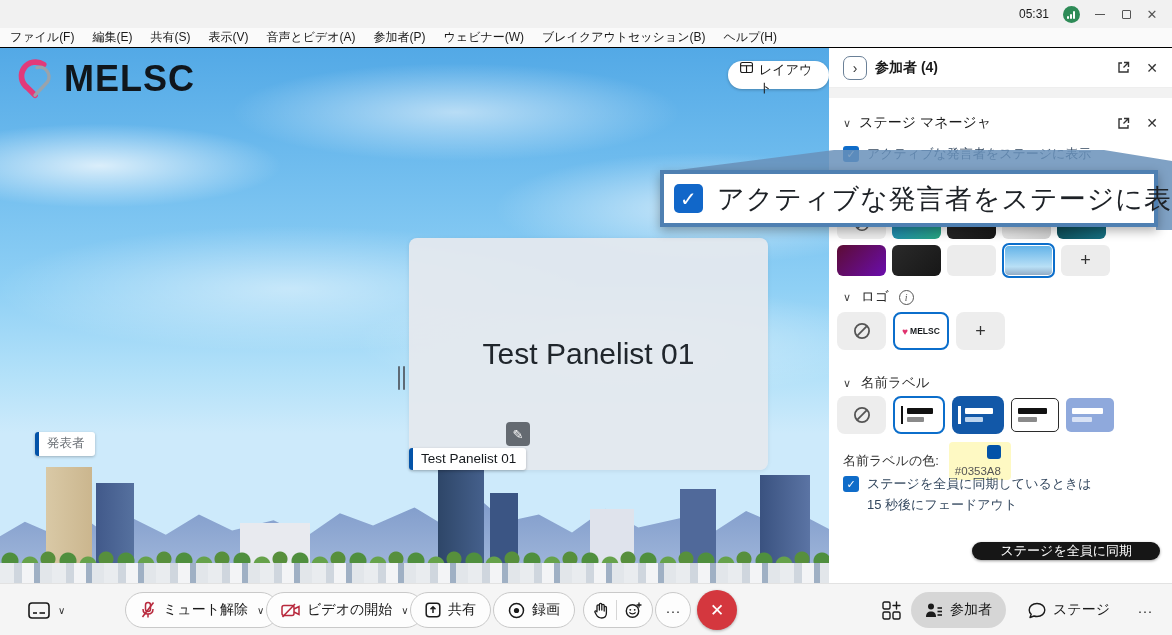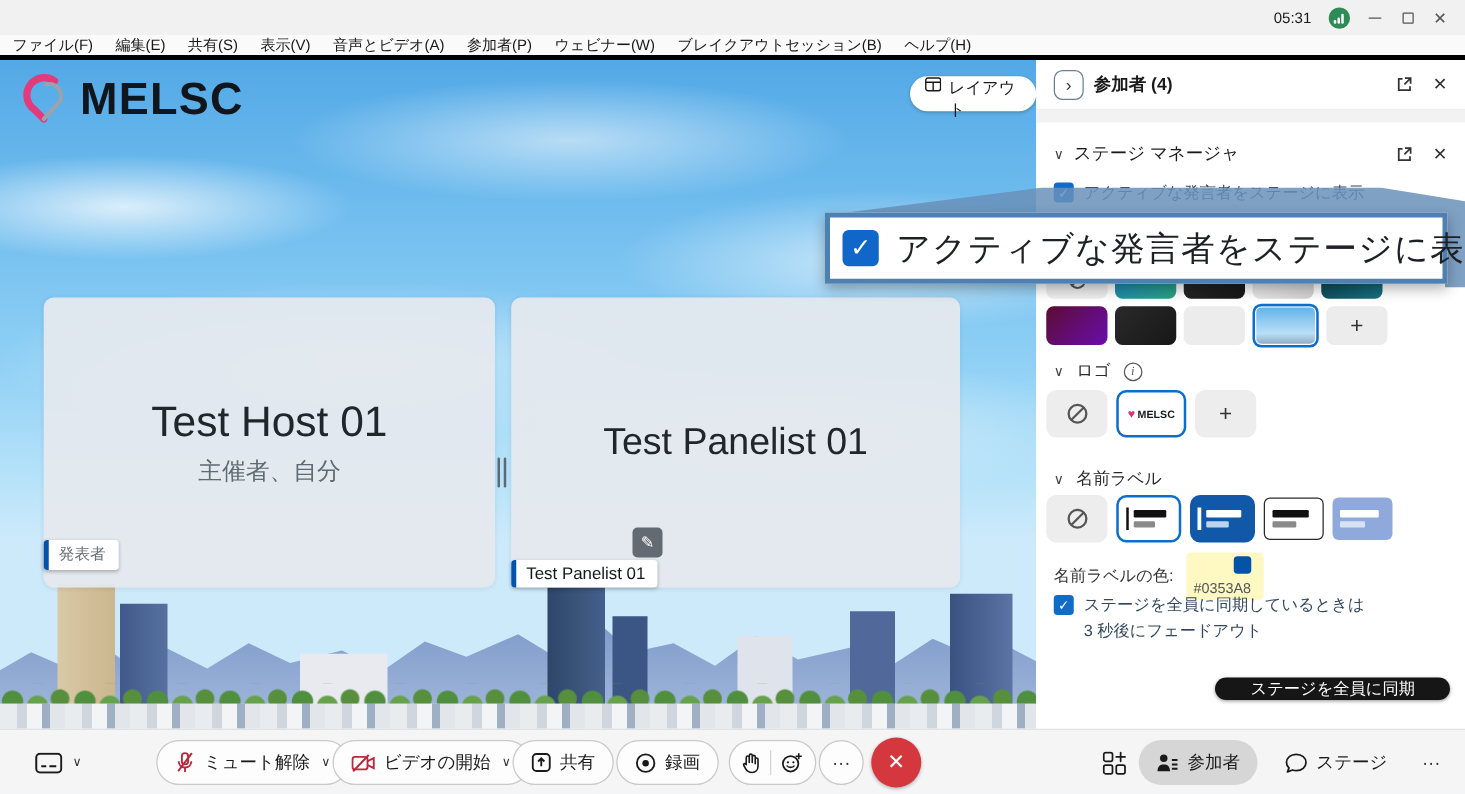--- a/index.html
+++ b/index.html
@@ -18,21 +18,21 @@
   .conn i { position:absolute; bottom:4px; width:2px; background:#fff; border-radius:1px; }
   .conn i:nth-child(1){ left:4px; height:3px; }
   .conn i:nth-child(2){ left:7px; height:5px; }
   .conn i:nth-child(3){ left:10px; height:8px; }
   .win-btn { width:12px; height:12px; display:flex; align-items:center; justify-content:center; color:#555; }
   .win-min { width:10px; height:1px; background:#555; }
   .win-max { width:9px; height:9px; border:1px solid #555; border-radius:1px; }
   .win-close { font-size:13px; color:#555; line-height:1; }
 
   
-  .menubar { position:absolute; left:0; top:28px; width:1172px; height:20px; background:#fafafa; display:flex; align-items:center; gap:18px; padding-left:10px; font-size:12px; color:#1a1a1a; border-bottom:4px solid #000000; }
+  .menubar { position:absolute; left:0; top:28px; width:1172px; height:20px; background:#fafafa; display:flex; align-items:center; gap:18px; padding-left:10px; font-size:12px; color:#1a1a1a; border-bottom:1px solid #000000; }
   .menubar span { white-space:nowrap; }
 
   
   .stage { position:absolute; left:0; top:48px; width:829px; height:535px; overflow:hidden;
     background:linear-gradient(180deg,#53a9e6 0%,#6fbcee 22%,#8fd0f5 45%,#b5e2f9 62%,#cdeafb 72%); }
   .clouds { position:absolute; inset:0;
     background:
       radial-gradient(ellipse 260px 60px at 12% 22%, rgba(255,255,255,.75), transparent 70%),
       radial-gradient(ellipse 320px 70px at 55% 12%, rgba(255,255,255,.55), transparent 70%),
       radial-gradient(ellipse 300px 80px at 85% 30%, rgba(255,255,255,.6), transparent 70%),
@@ -241,24 +241,20 @@
 
     <div class="layout-btn">
       <svg width="15" height="13" viewBox="0 0 15 13">
         <rect x="0.7" y="0.7" width="13.6" height="11.6" rx="2" fill="none" stroke="#1a1a1a" stroke-width="1.3"></rect>
         <line x1="0.7" y1="4.5" x2="14.3" y2="4.5" stroke="#1a1a1a" stroke-width="1.3"></line>
         <line x1="7.5" y1="4.5" x2="7.5" y2="12.3" stroke="#1a1a1a" stroke-width="1.3"></line>
       </svg>
       <span>レイアウト</span>
     </div>
 
-    <div class="tile tile1">
-      <div class="tile-name1">Test Host 01</div>
-      <div class="tile-sub">主催者、自分</div>
-    </div>
     <div class="tile tile2">
       <div class="tile-name2">Test Panelist 01</div>
     </div>
     <div class="tile-divider">
         <i></i>
         <i></i>
       </div>
 
     <div class="name-label label1">
       <div class="nl-bar"></div>
@@ -399,21 +395,21 @@
         <span class="color-swatch"></span>
         <span class="color-hex">#0353A8</span>
       </div>
     </div>
 
     <div class="sync-check">
       <div class="check-row">
         <span class="checkbox">✓</span>
         <span class="txt">ステージを全員に同期しているときは</span>
       </div>
-      <div class="sync-line2">3 秒後にフェードアウト</div>
+      <div class="sync-line2">15 秒後にフェードアウト</div>
     </div>
 
     <div class="sync-btn">
       <span>ステージを全員に同期</span>
     </div>
   </div>
 
   <div class="callout-funnel"></div>
   <div class="callout-box">
     <span class="big-check">✓</span>

